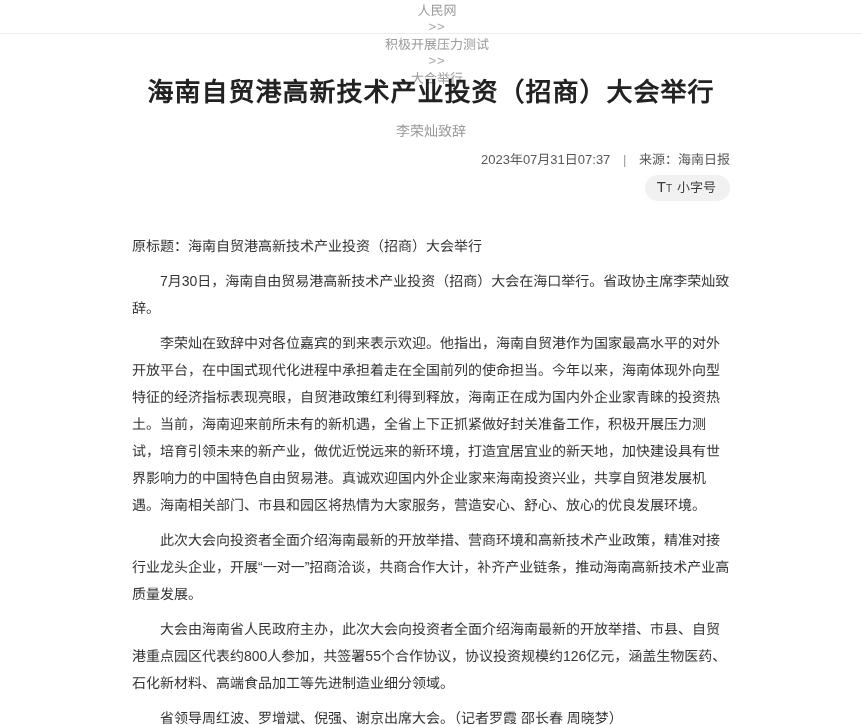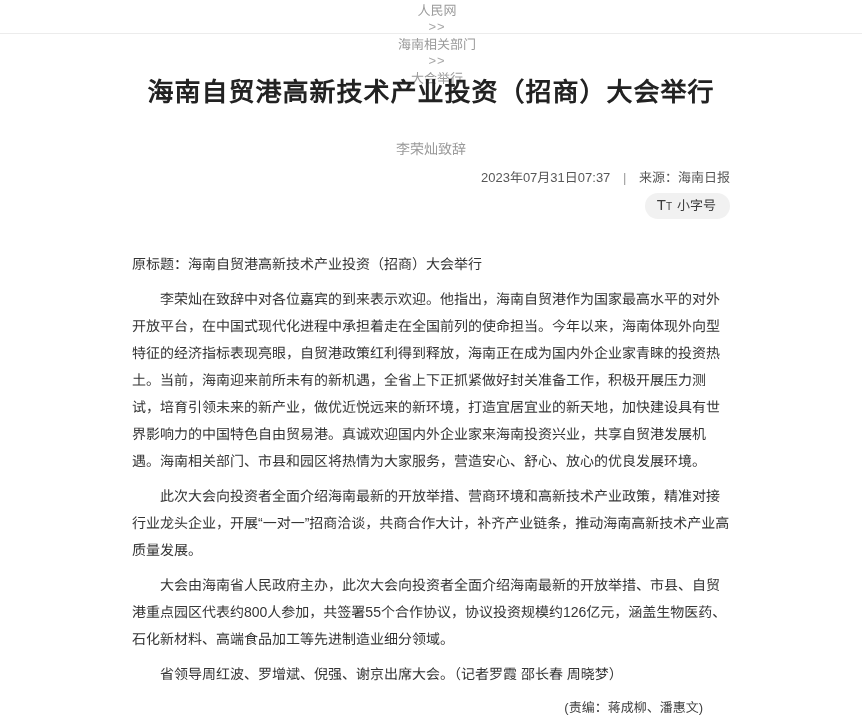--- a/index.html
+++ b/index.html
@@ -40,21 +40,21 @@
   .article-title {
     margin: 41px 0 0 0;
     font-size: 26px;
     line-height: 34px;
     font-weight: 600;
     color: #222;
     text-align: center;
     letter-spacing: 1px;
   }
   .article-subtitle {
-    margin-top: 29px;
+    margin-top: 11px;
     text-align: center;
     font-size: 14px;
     color: #999;
   }
   .article-meta {
     margin-top: 9px;
     text-align: right;
     font-size: 13px;
     color: #575757;
   }
@@ -98,21 +98,21 @@
     font-size: 13px;
     color: #404040;
   }
 </style>
 </head>
 <body>
 
 <nav class="breadcrumb-bar">
   <a class="crumb">人民网</a>
   <span class="crumb-sep">&gt;&gt;</span>
-  <a class="crumb">海南相关部门</a>
+  <a class="crumb">积极开展压力测试</a>
   <span class="crumb-sep">&gt;&gt;</span>
   <a class="crumb">大会举行</a>
 </nav>
 
 <main class="article-wrap">
   <h1 class="article-title">海南自贸港高新技术产业投资（招商）大会举行</h1>
   <div class="article-subtitle">李荣灿致辞</div>
 
   <div class="article-meta">
     <span>2023年07月31日07:37</span>
@@ -123,20 +123,21 @@
   <div class="toolbar-row">
     <button class="font-size-btn">
       <span class="t-big">T</span>
       <span class="t-small">T</span>
       <span>小字号</span>
     </button>
   </div>
 
   <article class="article-body">
     <p>原标题：海南自贸港高新技术产业投资（招商）大会举行</p>
+    <p class="indent">7月30日，海南自由贸易港高新技术产业投资（招商）大会在海口举行。省政协主席李荣灿致辞。</p>
     <p class="indent">李荣灿在致辞中对各位嘉宾的到来表示欢迎。他指出，海南自贸港作为国家最高水平的对外开放平台，在中国式现代化进程中承担着走在全国前列的使命担当。今年以来，海南体现外向型特征的经济指标表现亮眼，自贸港政策红利得到释放，海南正在成为国内外企业家青睐的投资热土。当前，海南迎来前所未有的新机遇，全省上下正抓紧做好封关准备工作，积极开展压力测试，培育引领未来的新产业，做优近悦远来的新环境，打造宜居宜业的新天地，加快建设具有世界影响力的中国特色自由贸易港。真诚欢迎国内外企业家来海南投资兴业，共享自贸港发展机遇。海南相关部门、市县和园区将热情为大家服务，营造安心、舒心、放心的优良发展环境。</p>
     <p class="indent">此次大会向投资者全面介绍海南最新的开放举措、营商环境和高新技术产业政策，精准对接行业龙头企业，开展“一对一”招商洽谈，共商合作大计，补齐产业链条，推动海南高新技术产业高质量发展。</p>
     <p class="indent">大会由海南省人民政府主办，此次大会向投资者全面介绍海南最新的开放举措、市县、自贸港重点园区代表约800人参加，共签署55个合作协议，协议投资规模约126亿元，涵盖生物医药、石化新材料、高端食品加工等先进制造业细分领域。</p>
     <p class="indent">省领导周红波、罗增斌、倪强、谢京出席大会。（记者罗霞 邵长春 周晓梦）</p>
   </article>
 
   <div class="editor-note">(责编：蒋成柳、潘惠文)</div>
 </main>
 
 </body></html>

